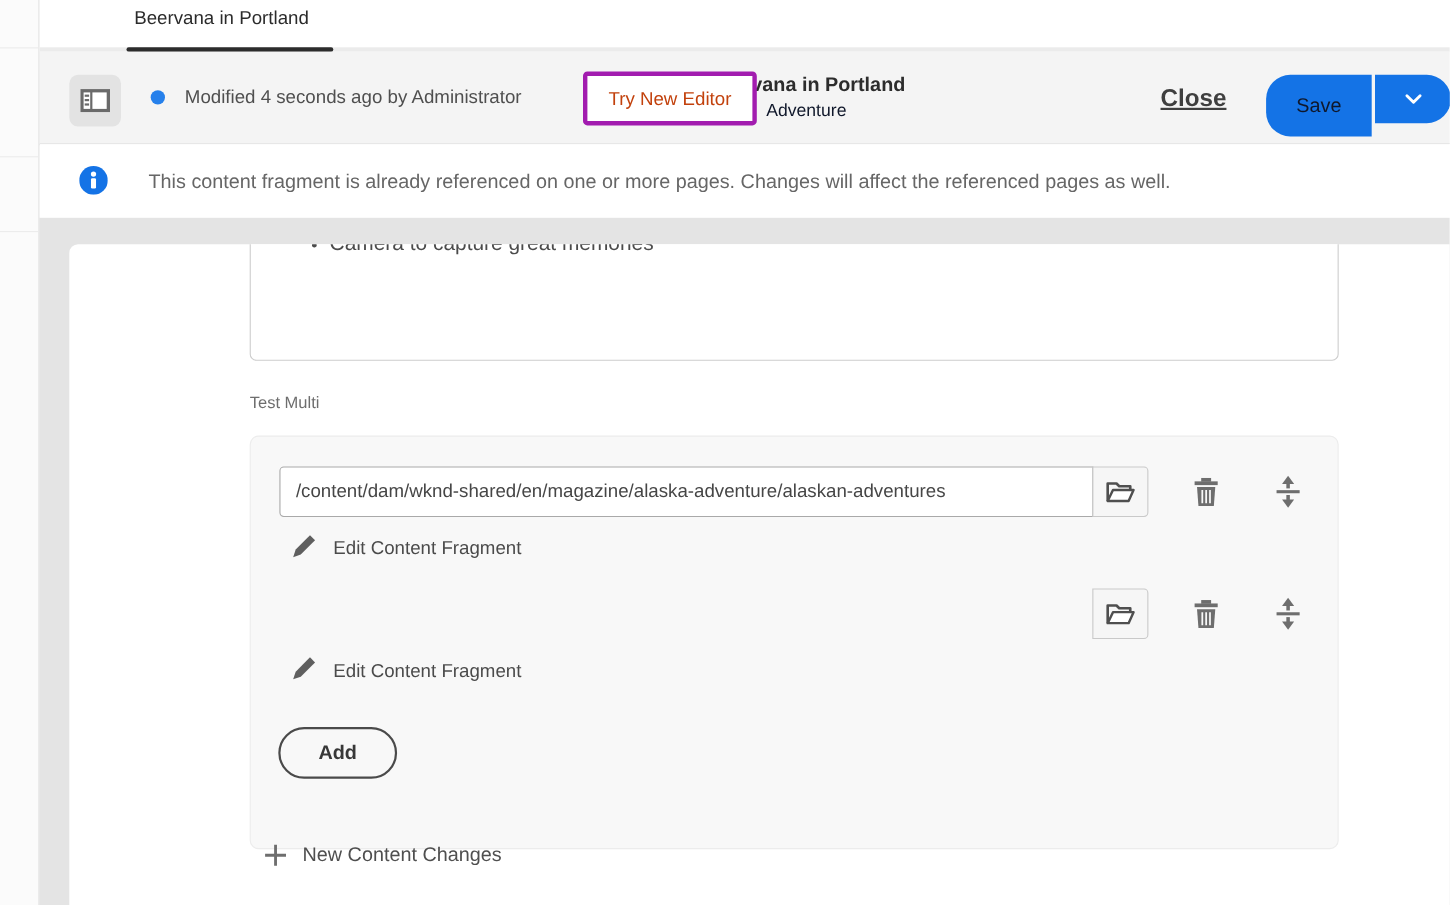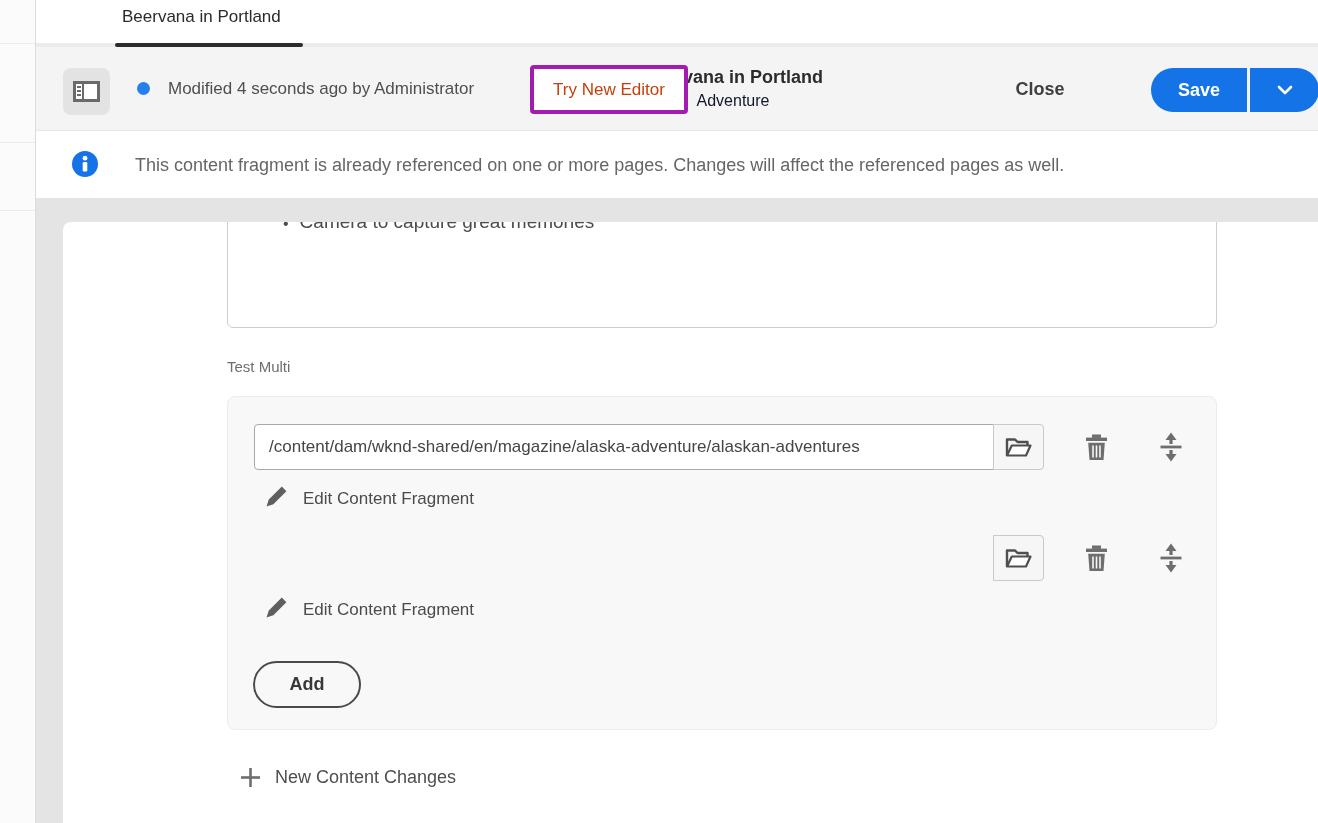--- a/index.html
+++ b/index.html
@@ -34,26 +34,26 @@
   .modified-text { position: absolute; left: 132px; top: 0; height: 84px; line-height: 84px;
     font-size: 17px; color: #4f4f4f; white-space: nowrap; }
   .title-block { position: absolute; left: 112px; width: 1170px; top: 17px;
     text-align: center; z-index: 1; }
   .title-line { font-size: 18px; font-weight: 700; color: #2c2c2c; line-height: 26px; }
   .breadcrumb-link { display: inline-block; font-size: 16px; line-height: 22px;
     text-decoration: none; cursor: pointer; }
   .try-btn { position: absolute; left: 494px; top: 18px; width: 158px; height: 49px;
     background: #fff; border: 4px solid #a21caf; border-radius: 4px; z-index: 2;
     font-size: 17px; color: #c2410c; font-family: inherit; cursor: pointer; }
-  .close-btn { position: absolute; left: 961px; top: 0; width: 86px; height: 84px;
+  .close-btn { position: absolute; left: 1006px; top: 0; width: 86px; height: 84px;
     background: transparent; border: none; font-family: inherit;
-    font-size: 18px; font-weight: 700; color: #3f3f3f; cursor: pointer; }
+    font-size: 22px; font-weight: 700; color: #3f3f3f; cursor: pointer; text-decoration: underline; }
   .save-split { position: absolute; left: 1115px; top: 21px; height: 44px; display: flex; }
-  .save-btn { width: 96px; height: 44px; border: none; border-radius: 22px 0 0 22px;
-    color: #ffffff; font-size: 18px; font-weight: 700; font-family: inherit; cursor: pointer; }
+  .save-btn { width: 96px; height: 56px; border: none; border-radius: 22px 0 0 22px;
+    color: #0f172a; font-size: 18px; font-weight: 400; font-family: inherit; cursor: pointer; }
   .save-caret-btn { width: 69px; height: 44px; margin-left: 3px; border: none;
     border-radius: 0 22px 22px 0; display: flex; align-items: center; justify-content: center;
     cursor: pointer; }
 
   
   .banner { position: absolute; left: 0; top: 132px; width: 100%; height: 66px;
     background: #fff; }
   .banner .info-wrap { position: absolute; left: 36px; top: 19px; width: 26px; height: 26px; }
   .banner-text { position: absolute; left: 99px; top: 0; height: 66px; line-height: 66px;
     font-size: 18px; color: #666; white-space: nowrap; }
@@ -65,21 +65,21 @@
     background: #fff; border-radius: 8px 0 0 0; overflow: hidden; }
 
   .rte-box { position: absolute; left: 164px; top: -20px; width: 990px; height: 126px;
     background: #fff; border: 1px solid #cdcdcd; border-radius: 6px; cursor: text; }
   .rte-line { position: absolute; left: 55px; top: 8px; display: flex; gap: 11px;
     font-size: 19px; color: #4b4b4b; white-space: nowrap; }
   .rte-bullet { font-size: 16px; line-height: 26px; }
 
   .field-label { position: absolute; left: 164px; top: 136px; font-size: 15px; color: #6e6e6e; }
 
-  .group-box { position: absolute; left: 164px; top: 174px; width: 990px; height: 334px;
+  .group-box { position: absolute; left: 164px; top: 174px; width: 990px; height: 376px;
     background: #f8f8f8; border: 1px solid #ececec; border-radius: 8px; }
 
   .path-input { position: absolute; left: 26px; width: 740px; height: 46px;
     background: #fff; border: 1px solid #a9a9a9; border-radius: 4px 0 0 4px;
     padding: 0 14px; font-size: 17px; color: #464646; font-family: inherit;
     text-overflow: ellipsis; }
   .folder-btn { position: absolute; left: 765px; width: 51px; height: 46px;
     background: #f6f6f6; border: 1px solid #c9c9c9; border-radius: 0 4px 4px 0;
     display: flex; align-items: center; justify-content: center; cursor: pointer; }
   .icon-btn { position: absolute; width: 34px; height: 34px; background: transparent;

